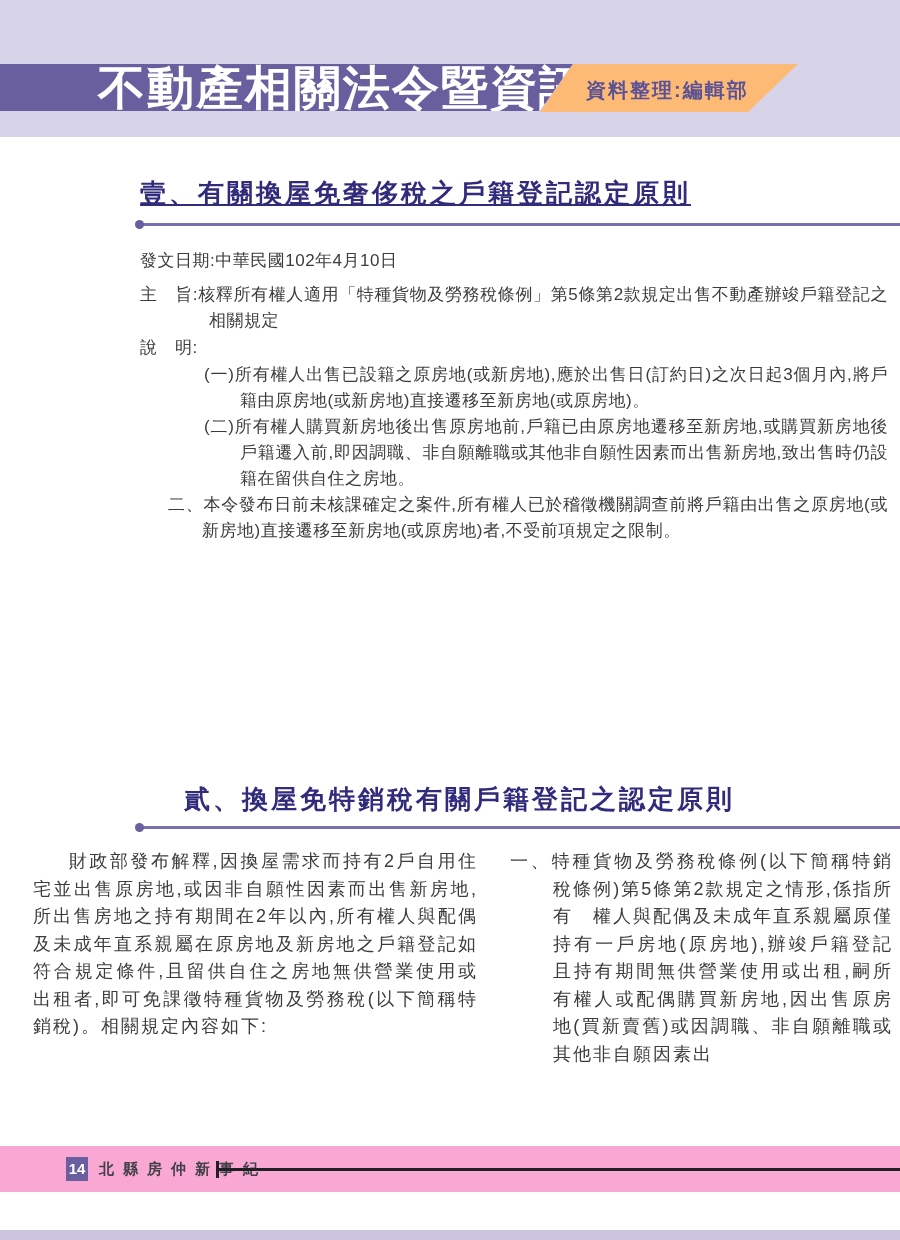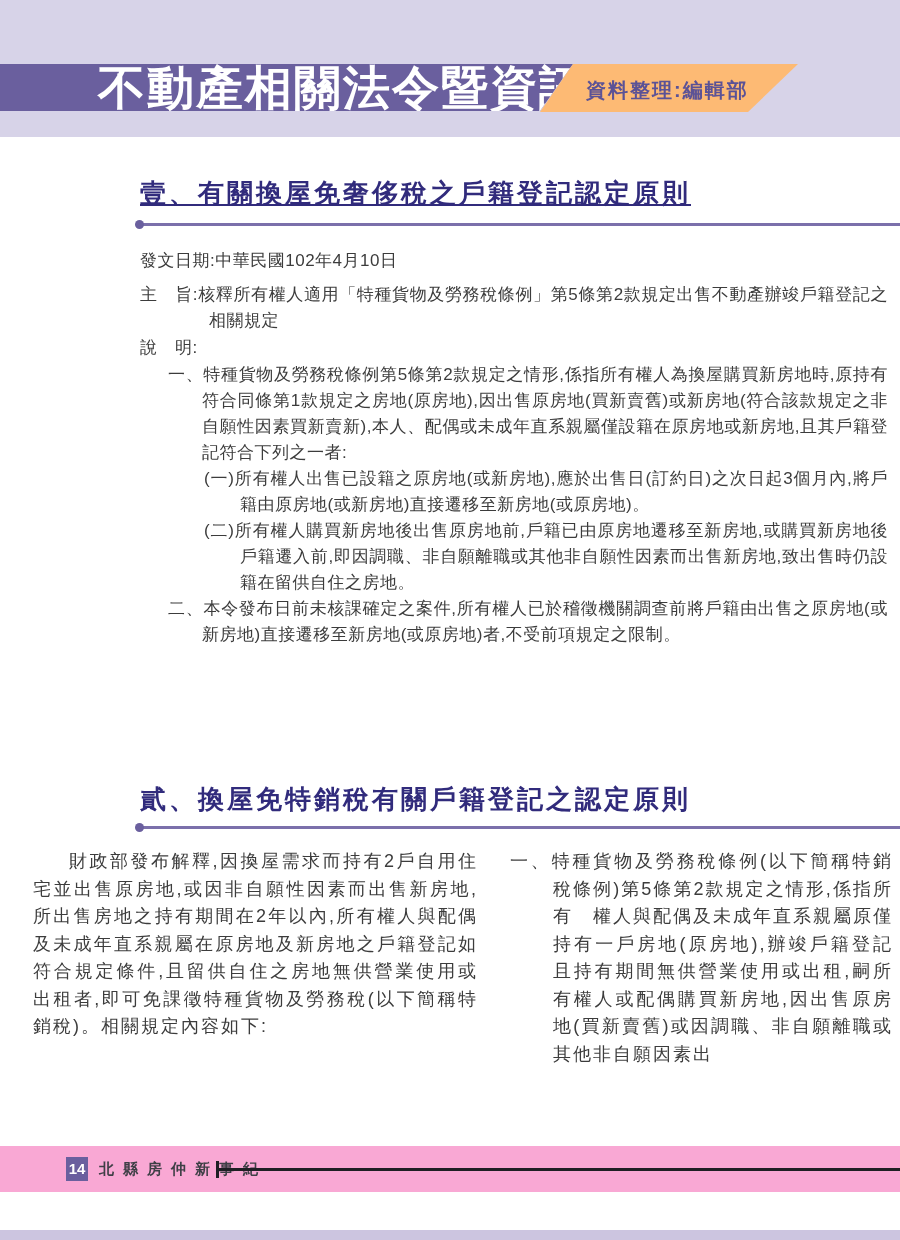--- a/index.html
+++ b/index.html
@@ -14,21 +14,21 @@
                 font-size:47px;font-weight:bold;letter-spacing:2px;white-space:nowrap;}
   .header-wedge{position:absolute;left:540px;top:64px;width:258px;height:48px;background:#fdba74;
                 clip-path:polygon(33px 0,100% 0,calc(100% - 50px) 100%,0 100%);}
   .header-credit{position:absolute;left:46px;top:0;line-height:52px;color:#5b5296;
                  font-size:20px;font-weight:bold;letter-spacing:2px;white-space:nowrap;}
 
   
   .sec-heading{position:absolute;left:140px;color:#312b7c;font-size:26px;font-weight:bold;
                letter-spacing:3px;white-space:nowrap;}
   .sec1-heading{top:176px;text-decoration:underline;}
-  .sec2-heading{top:782px;}
+  .sec2-heading{top:782px;margin-left:44px;}
   .sec-rule{position:absolute;left:140px;right:0;height:3px;background:#7b70ab;}
   .sec1-rule{top:223px;}
   .sec2-rule{top:826px;}
   .sec-rule .dot{position:absolute;left:-5px;top:-3px;width:9px;height:9px;border-radius:50%;
                  background:#6a5f9e;}
 
   
   .doc{position:absolute;left:140px;top:246px;width:748px;color:#3c3c3c;font-size:17px;
        line-height:26px;letter-spacing:0.5px;text-align:justify;}
   .doc .meta{line-height:30px;}
@@ -72,21 +72,20 @@
 
   <div class="sec-heading sec1-heading">壹、有關換屋免奢侈稅之戶籍登記認定原則</div>
   <div class="sec-rule sec1-rule">
     <span class="dot"></span>
   </div>
 
   <div class="doc">
     <div class="meta">發文日期:中華民國102年4月10日</div>
     <div class="subject"><span>主　旨:</span><span>核釋所有權人適用「特種貨物及勞務稅條例」第5條第2款規定出售不動產辦竣戶籍登記之相關規定</span></div>
     <div class="note-label">說　明:</div>
-    <div class="lvl1"><span>一、</span><span>特種貨物及勞務稅條例第5條第2款規定之情形,係指所有權人為換屋購買新房地時,原持有符合同條第1款規定之房地(原房地),因出售原房地(買新賣舊)或新房地(符合該款規定之非自願性因素買新賣新),本人、配偶或未成年直系親屬僅設籍在原房地或新房地,且其戶籍登記符合下列之一者:</span></div>
     <div class="lvl2"><span>(一)</span><span>所有權人出售已設籍之原房地(或新房地),應於出售日(訂約日)之次日起3個月內,將戶籍由原房地(或新房地)直接遷移至新房地(或原房地)。</span></div>
     <div class="lvl2"><span>(二)</span><span>所有權人購買新房地後出售原房地前,戶籍已由原房地遷移至新房地,或購買新房地後戶籍遷入前,即因調職、非自願離職或其他非自願性因素而出售新房地,致出售時仍設籍在留供自住之房地。</span></div>
     <div class="lvl1"><span>二、</span><span>本令發布日前未核課確定之案件,所有權人已於稽徵機關調查前將戶籍由出售之原房地(或新房地)直接遷移至新房地(或原房地)者,不受前項規定之限制。</span></div>
   </div>
 
   <div class="sec-heading sec2-heading">貳、換屋免特銷稅有關戶籍登記之認定原則</div>
   <div class="sec-rule sec2-rule">
     <span class="dot"></span>
   </div>
 

